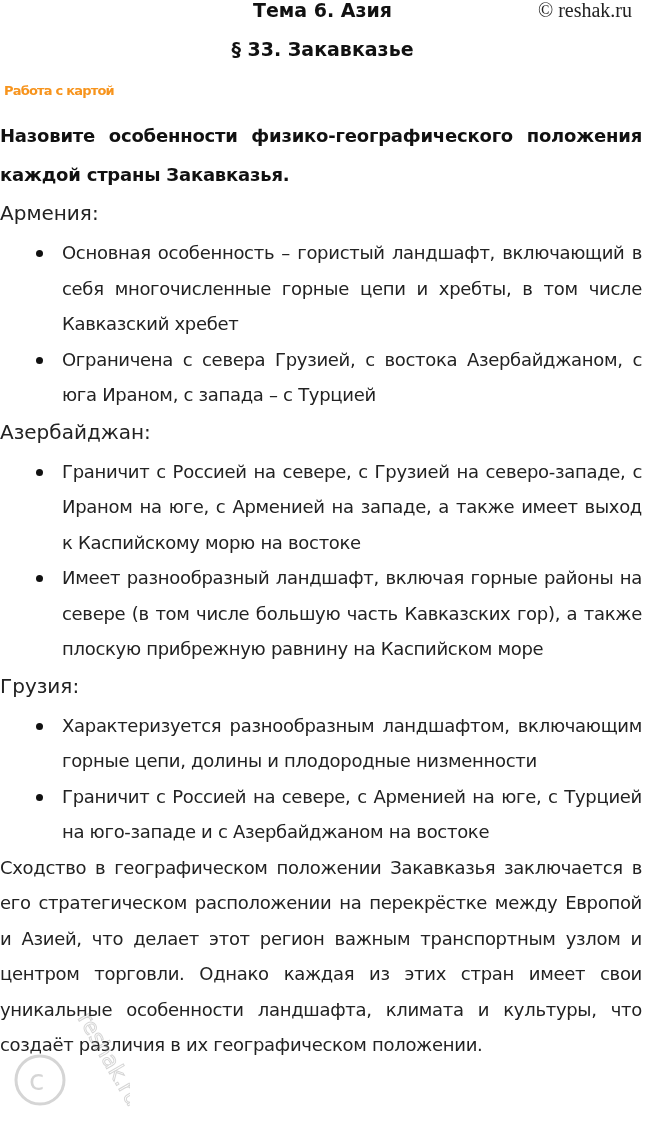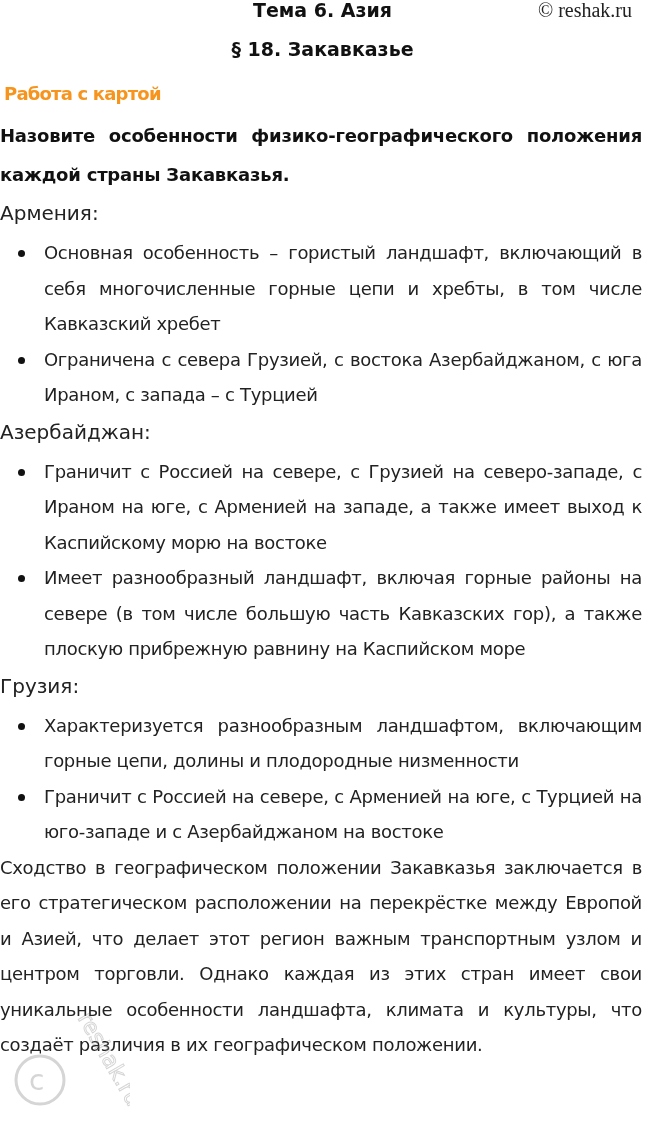--- a/index.html
+++ b/index.html
@@ -13,32 +13,32 @@
   }
   .copyright {
     position: absolute; top: -1px; right: 13px;
     font-family: "Liberation Serif", serif; font-size: 20px; color: #222;
   }
   .section-title {
     position: absolute; top: 38px; left: 0; width: 645px; text-align: center;
     font-weight: bold; font-size: 19px;
   }
   .badge {
-    position: absolute; top: 83px; left: 4px; font-weight: bold; font-size: 18px;
+    position: absolute; top: 83px; left: 4px; font-weight: bold; font-size: 13px;
     color: #f7941d; letter-spacing: -0.8px; text-align: center;
   }
   .content { position: absolute; left: 0; top: 116px; width: 642px; }
   .question {
     font-weight: bold; font-size: 18px; line-height: 39px; text-align: justify;
     margin: 0; letter-spacing: -0.2px;
   }
   .country {
     font-size: 20px; line-height: 39px; margin: 0; color: #222;
   }
-  ul { margin: 2px 0 0 0; padding: 0 0 0 44px; list-style: none; }
+  ul { margin: 2px 0 0 0; padding: 0 0 0 62px; list-style: none; }
   li {
     position: relative; font-size: 18px; line-height: 35.5px; text-align: justify;
     color: #222; letter-spacing: -0.3px;
   }
   li::before {
     content: ""; position: absolute; left: -26px; top: 15px; width: 7px; height: 7px;
     border-radius: 50%; background: #111;
   }
   .answer {
     font-size: 18px; line-height: 35.5px; text-align: justify; margin: 0; color: #222;
@@ -47,21 +47,21 @@
   .watermark {
     position: absolute; left: 10px; top: 985px; width: 120px; height: 160px;
     pointer-events: none; opacity: 0.35;
   }
 </style>
 </head>
 <body>
 
 <div class="header-title">Тема 6. Азия</div>
 <div class="copyright">© reshak.ru</div>
-<div class="section-title">§ 18. Закавказье</div>
+<div class="section-title">§ 33. Закавказье</div>
 <div class="badge">Работа с картой</div>
 
 <div class="content">
   <p class="question">Назовите особенности физико-географического положения каждой страны Закавказья.</p>
 
   <p class="country">Армения:</p>
   <ul>
     <li>Основная особенность – гористый ландшафт, включающий в себя многочисленные горные цепи и хребты, в том числе Кавказский хребет</li>
     <li>Ограничена с севера Грузией, с востока Азербайджаном, с юга Ираном, с запада – с Турцией</li>
   </ul>

